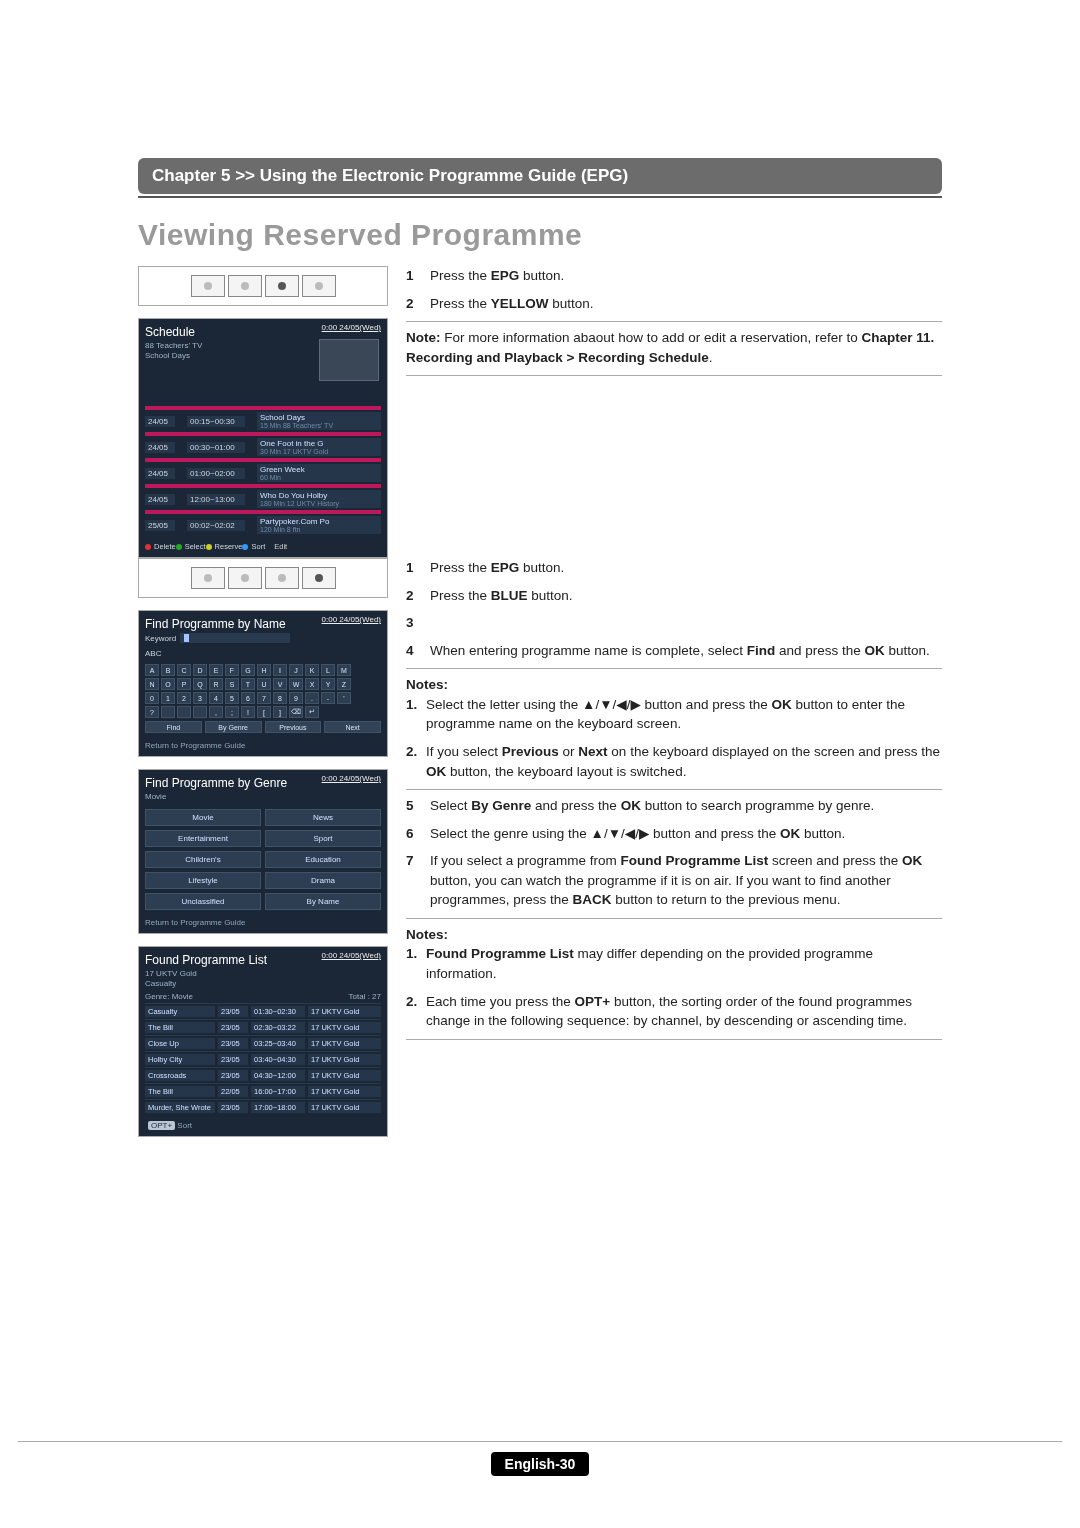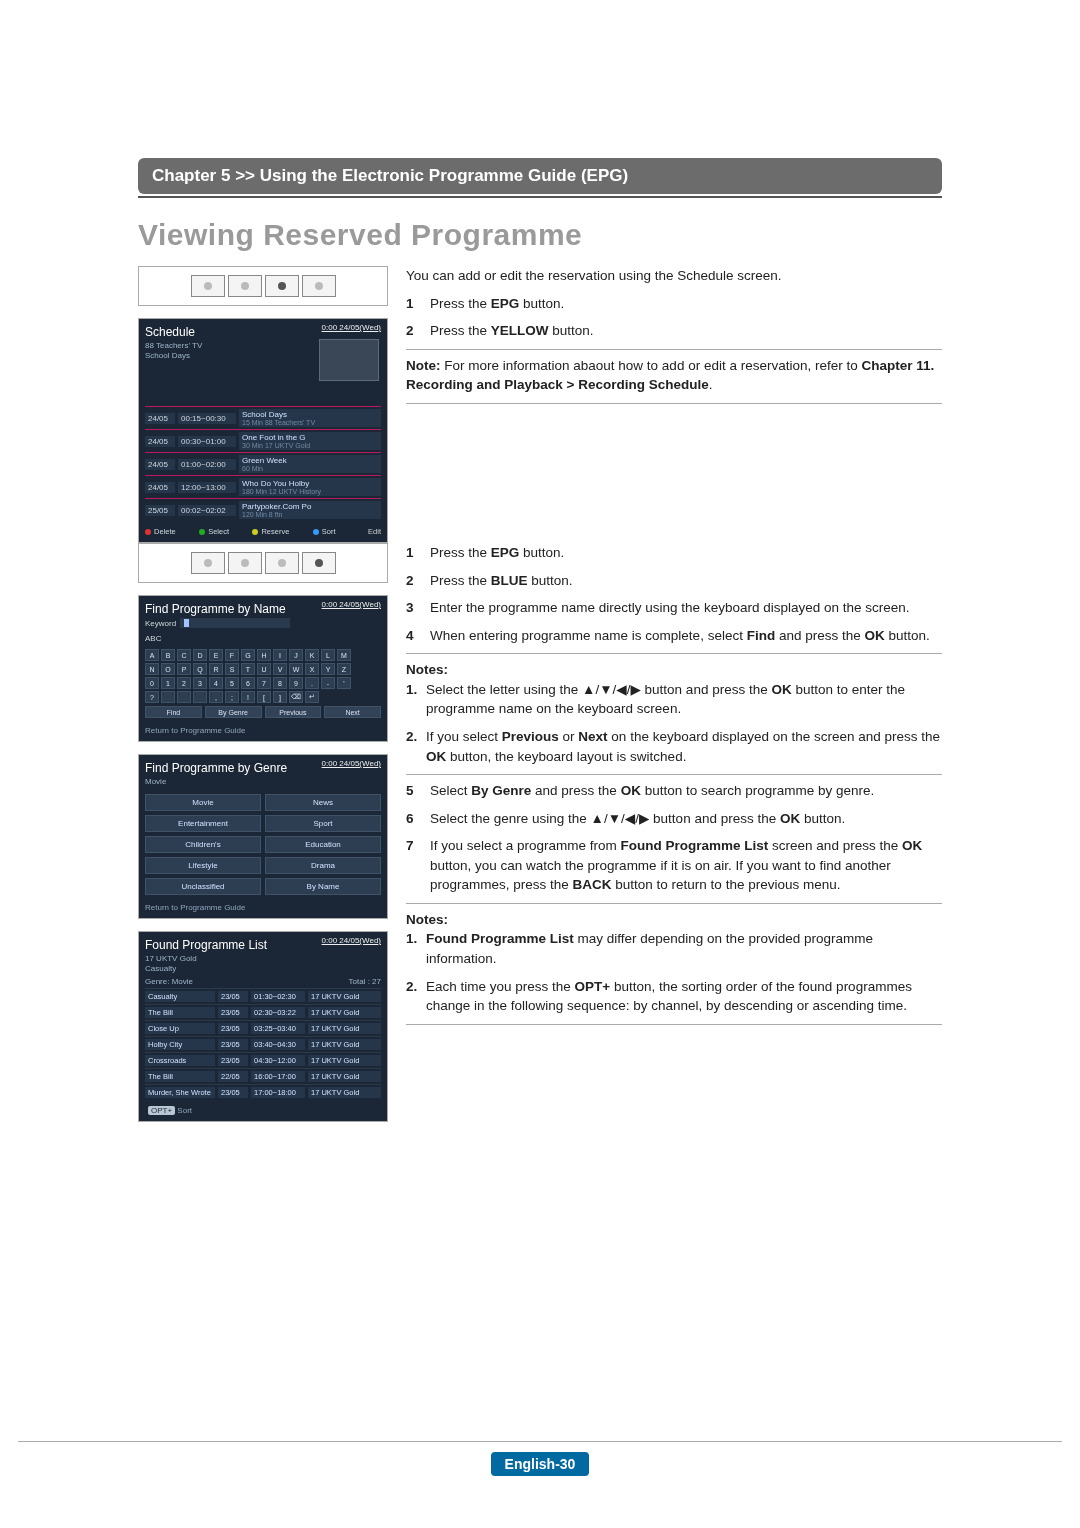--- a/index.html
+++ b/index.html
@@ -72,30 +72,30 @@
   }
   .tv .hdr-clock { position: absolute; top: 4px; right: 6px; color: #eee; text-decoration: underline; }
   .tv .tv-title { font-size: 12px; color: #fff; margin-bottom: 2px; }
   .tv .sub1 { color: #9fb4c9; margin-bottom: 1px; }
   .tv .preview {
     position: absolute; top: 20px; right: 8px; width: 60px; height: 42px;
     background: #3a4756; border: 1px solid #5a6a7a;
   }
   .tv-rows { margin-top: 46px; }
   .tv-row {
-    display: flex; align-items: center; gap: 3px;
-    border-top: 1px solid #be185d; padding: 2px 0;
+    display: flex; align-items: center; gap: 12px;
+    border-top: 4px solid #be185d; padding: 2px 0;
   }
   .tv-row .cell { background: #26364a; padding: 1px 3px; }
   .tv-row .cell.w1 { width: 30px; }
   .tv-row .cell.w2 { width: 58px; }
   .tv-row .cell.prog { flex: 1; color: #cfe0ff; }
   .tv-row .minline { color: #6f8aa3; font-size: 7px; }
   .tv-actions {
-    display: flex; justify-content: space-between;
+    display: flex; 
     margin-top: 6px; font-size: 7.5px;
   }
   .tv-actions span::before {
     content: ""; display: inline-block; width: 6px; height: 6px;
     border-radius: 50%; margin-right: 3px; vertical-align: middle;
   }
   .tv-actions .red::before { background: #d33; }
   .tv-actions .green::before { background: #2a2; }
   .tv-actions .yellow::before { background: #cc2; }
   .tv-actions .blue::before { background: #39f; }
@@ -140,21 +140,21 @@
 
   .page-footer {
     position: absolute;
     left: 0; right: 0; bottom: 60px;
     border-top: 1px solid #aaa;
     text-align: center;
     padding-top: 10px;
   }
   .page-num-pill {
     display: inline-block;
-    background: #0369a1;
+    background: #000000;
     color: #fff;
     font-weight: bold;
     font-size: 14px;
     padding: 4px 14px;
     border-radius: 4px;
   }
   .sep-line-small { border-top: 1px solid #aaa; margin: 6px 0; }
 </style>
 </head>
 <body>
@@ -236,21 +236,20 @@
           <span class="red">Delete</span>
           <span class="green">Select</span>
           <span class="yellow">Reserve</span>
           <span class="blue">Sort</span>
           <span class="ok">Edit</span>
         </div>
       </div>
     </div>
 
     <div class="right-col">
-      <p>You can add or edit the reservation using the Schedule screen.</p>
       <ol id="s1-steps">
           <li>
             <span class="num">1</span>
             <span>Press the <span class="b">EPG</span> button.</span>
           </li>
           <li>
             <span class="num">2</span>
             <span>Press the <span class="b">YELLOW</span> button.</span>
           </li>
         </ol>
@@ -445,21 +444,20 @@
           <li>
             <span class="num">1</span>
             <span>Press the <span class="b">EPG</span> button.</span>
           </li>
           <li>
             <span class="num">2</span>
             <span>Press the <span class="b">BLUE</span> button.</span>
           </li>
           <li>
             <span class="num">3</span>
-            <span>Enter the programme name directly using the keyboard displayed on the screen.</span>
           </li>
           <li>
             <span class="num">4</span>
             <span>When entering programme name is complete, select <span class="b">Find</span> and press the <span class="b">OK</span> button.</span>
           </li>
         </ol>
 
       <div class="sep-line-small"></div>
       <div class="notes-block">
         <span class="notes-label">Notes:</span>

